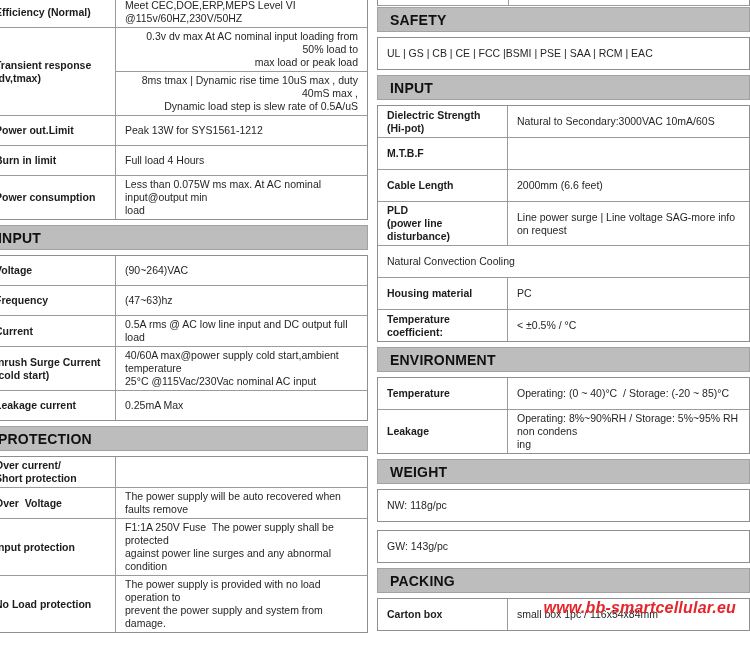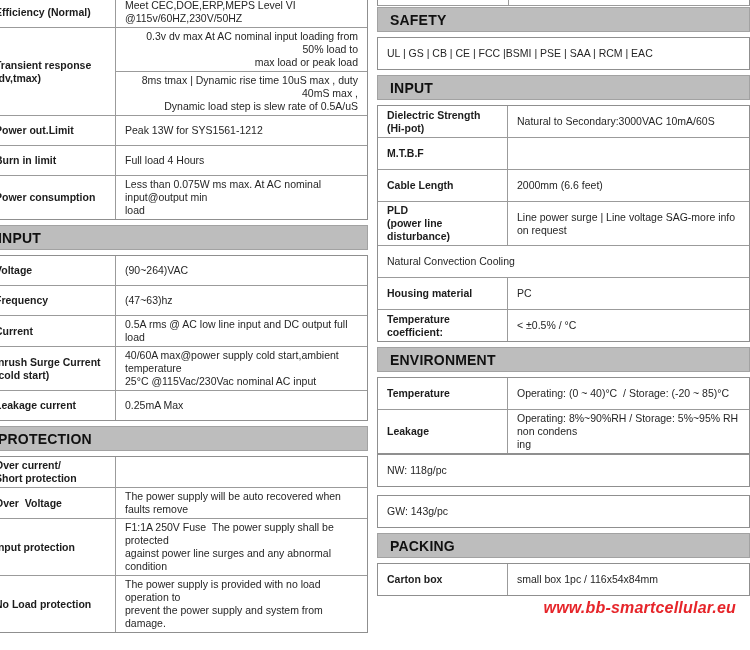--- a/index.html
+++ b/index.html
@@ -183,20 +183,21 @@
         <div class="cell lbl">Temperature</div>
         <div class="cell val">Operating: (0 ~ 40)°C  / Storage: (-20 ~ 85)°C</div>
       </div>
       <div class="trow">
         <div class="cell lbl">Leakage</div>
         <div class="cell val">Operating: 8%~90%RH / Storage: 5%~95% RH non condens
 ing</div>
       </div>
     </div>
 
+    <div class="hdr">WEIGHT</div>
 
     <div class="block" style="margin-bottom:8px;">
       <div class="trow">
         <div class="cell full">NW: 118g/pc</div>
       </div>
     </div>
     <div class="block">
       <div class="trow">
         <div class="cell full">GW: 143g/pc</div>
       </div>

